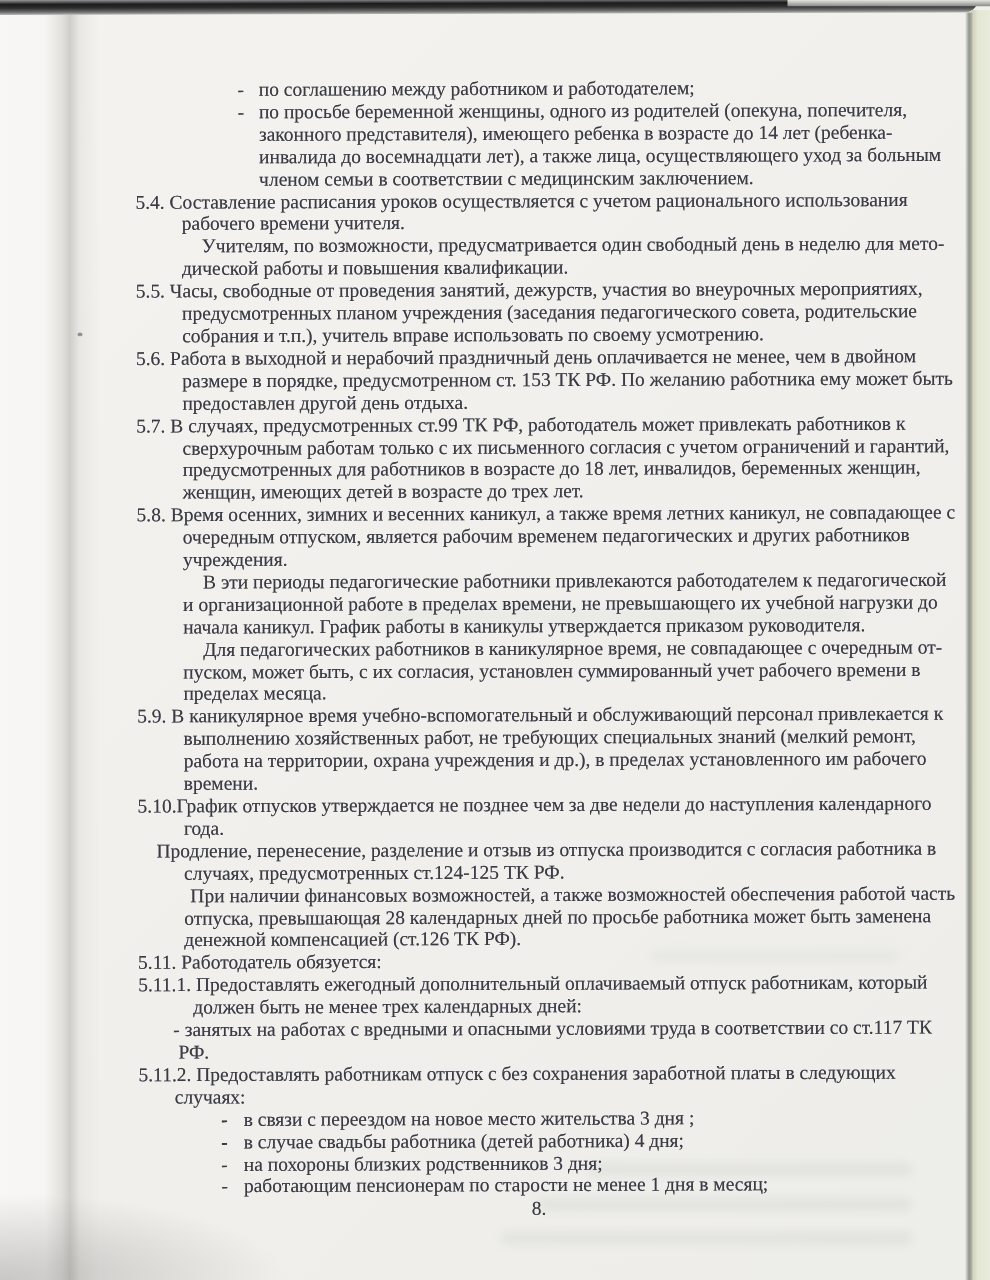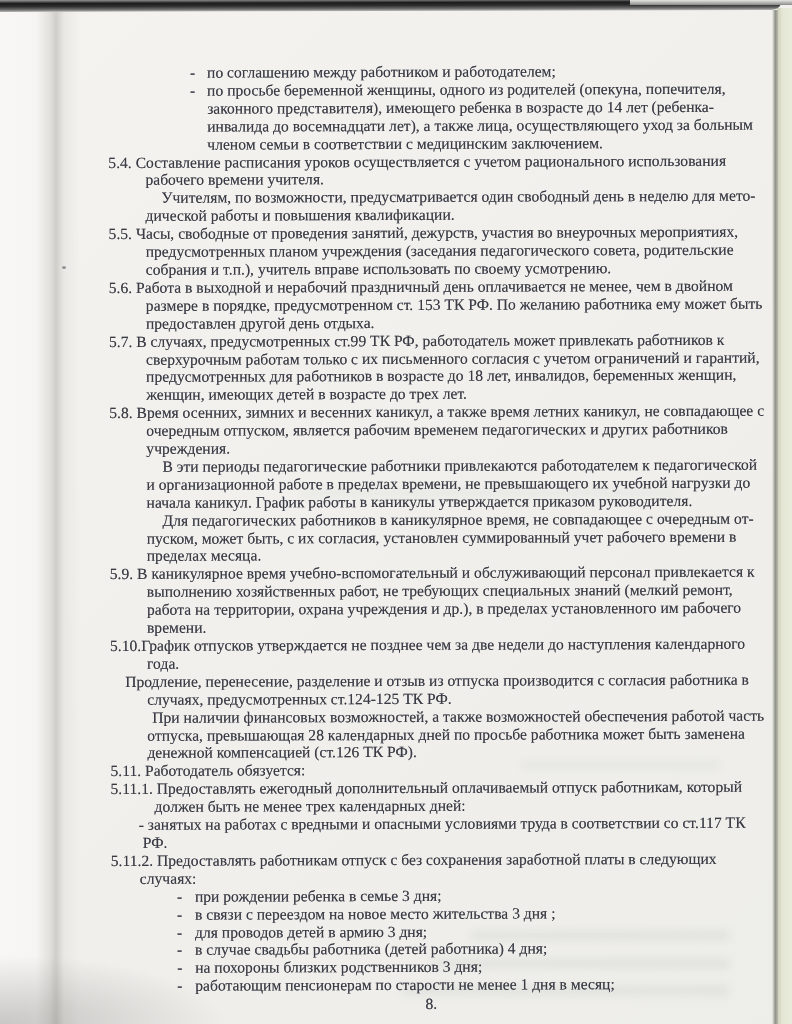--- a/index.html
+++ b/index.html
@@ -107,29 +107,27 @@
     <div class="p sec">5.9. В каникулярное время учебно-вспомогательный и обслуживающий персонал привлека­ется к выполнению хозяйственных работ, не требующих специальных знаний (мелкий ре­монт, работа на территории, охрана учреждения и др.), в пределах установленного им рабочего времени.</div>
     <div class="p sec">5.10.График отпусков утверждается не позднее чем за две недели до наступления календар­ного года.</div>
     <div class="p inner-out">Продление, перенесение, разделение и отзыв из отпуска производится с согласия работ­ника в случаях, предусмотренных ст.124-125 ТК РФ.</div>
     <div class="p inner-flat">При наличии финансовых возможностей, а также возможностей обеспечения работой часть отпуска, превышающая 28 календарных дней по просьбе работника может быть за­менена денежной компенсацией (ст.126 ТК РФ).</div>
     <div class="p sec">5.11. Работодатель обязуется:</div>
     <div class="p sec2">5.11.1. Предоставлять ежегодный дополнительный оплачиваемый отпуск работникам, который должен быть не менее трех календарных  дней:</div>
     <div class="p subdash">- занятых на работах с вредными и  опасными условиями труда в соответствии со ст.117 ТК РФ.</div>
     <div class="p sec3">5.11.2. Предоставлять работникам отпуск с без сохранения заработной платы в следующих случаях:</div>
     <div class="p dash-bot">
       <span class="marker">-</span>
-      <span>при рождении ребенка в семье 3 дня;</span>
     </div>
     <div class="p dash-bot">
       <span class="marker">-</span>
       <span>в связи с переездом на новое место жительства  3 дня ;</span>
     </div>
     <div class="p dash-bot">
       <span class="marker">-</span>
-      <span>для проводов детей в армию  3 дня;</span>
     </div>
     <div class="p dash-bot">
       <span class="marker">-</span>
       <span>в случае свадьбы работника (детей работника)  4 дня;</span>
     </div>
     <div class="p dash-bot">
       <span class="marker">-</span>
       <span>на похороны близких родственников  3 дня;</span>
     </div>
     <div class="p dash-bot">

